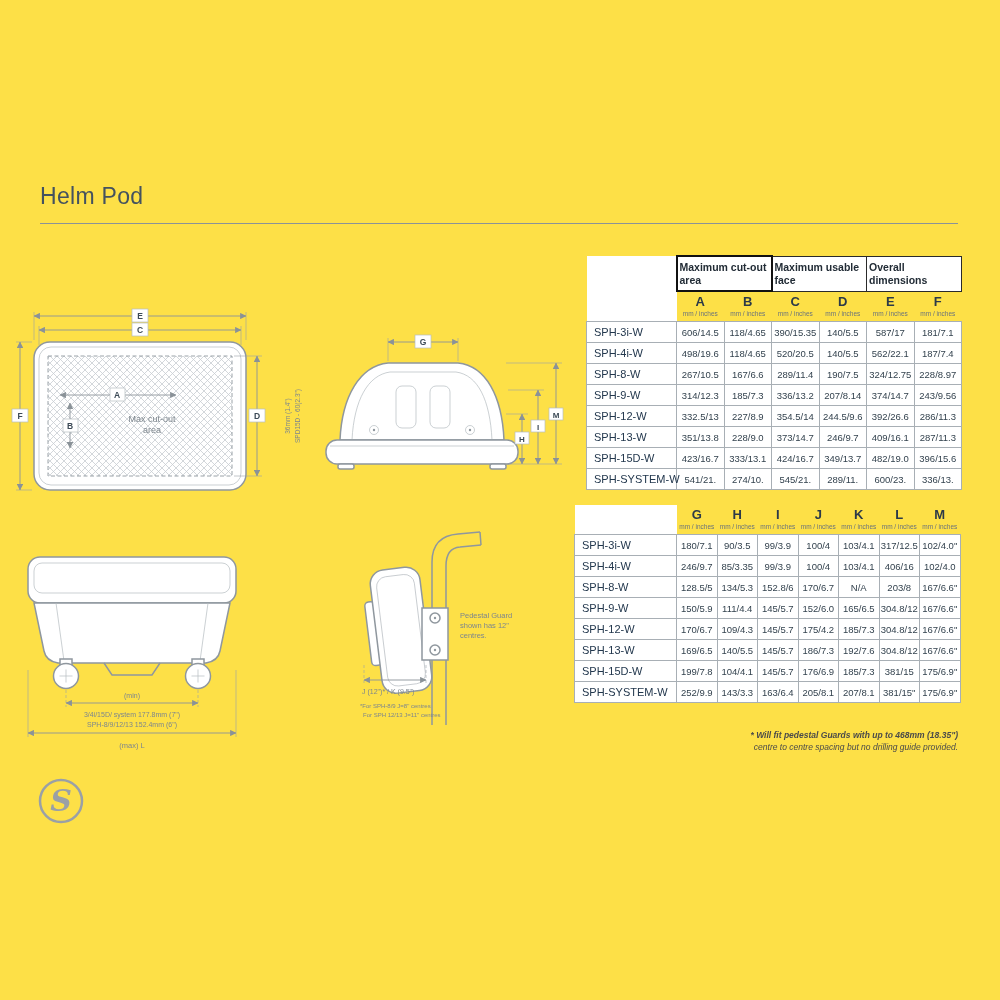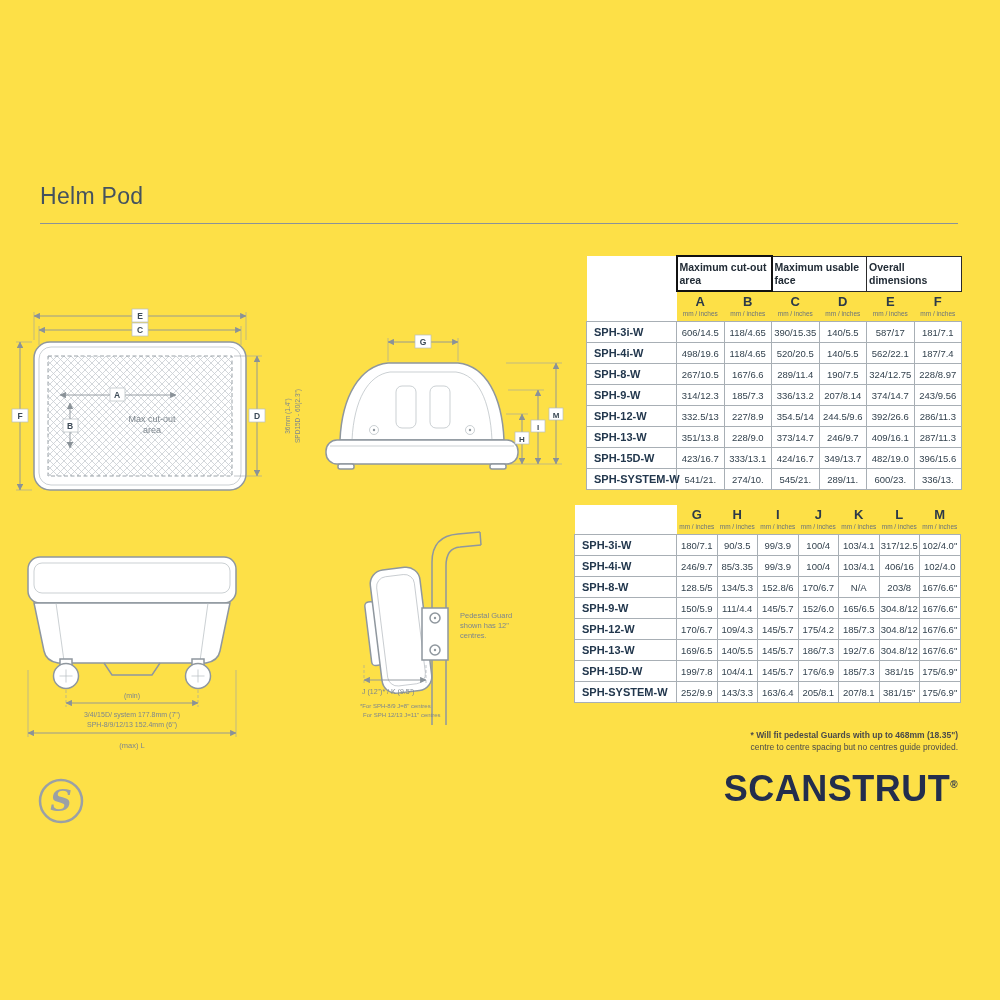--- a/index.html
+++ b/index.html
@@ -23,26 +23,26 @@
 
   th,td { font-weight:normal; }
   .group-row th.group { border:1.5px solid #2a2a2a; font-size:10.5px; font-weight:bold; color:#222c36;
                         padding:4px 2px; line-height:1.2; text-align:left; background:#fff; }
   .group-row th.g1 { border-width:2.5px; border-color:#111; }
   .group-row th.blank, .col-row th.blank { border:none; background:#fff; }
   .col-row th { border:none; padding:3px 0 4px 0; text-align:center; vertical-align:top; }
   .letter { font-size:13px; font-weight:600; color:#2c3a48; line-height:1.1; }
   .unit { font-size:6.5px; color:#6a737b; margin-top:1px; }
 
-  tbody th.model { border:1px solid #a8afb5; font-size:11px; font-weight:bold; color:#22374d;
+  tbody th.model { border:1px solid #a8afb5; font-size:11px; font-weight:normal; color:#22374d;
                    text-align:left; padding:3px 2px 3px 7px; height:21px; background:#fff; white-space:nowrap; }
   tbody td { border:1px solid #a8afb5; font-size:9.5px; color:#33424e; text-align:center;
              padding:3px 1px; height:21px; background:#fff; white-space:nowrap; }
 
-  .footnote { position:absolute; right:42px; top:729px; text-align:right; line-height:1.45; color:#4a4a4a; }
+  .footnote { position:absolute; right:42px; top:729px; text-align:right; line-height:1.45; color:#4a4a4a;font-style:italic; }
   .footnote .fl1 { font-size:8.5px; font-weight:600; }
   .footnote .fl2 { font-size:8.5px; font-weight:400; }
 
   .brand { position:absolute; right:42px; top:768px; font-size:36px; font-weight:bold; color:#232e4d;
            letter-spacing:0.5px; white-space:nowrap; }
   .brand sup { font-size:10px; font-weight:bold; vertical-align:super; }
 
   
   .ln { stroke:#8f979e; stroke-width:1.5; fill:#ffffff; }
   .lnn { stroke:#8f979e; stroke-width:1.5; fill:none; }
@@ -458,25 +458,22 @@
           <td>205/8.1</td>
           <td>207/8.1</td>
           <td>381/15"</td>
           <td>175/6.9"</td>
         </tr>
       </tbody>
   </table>
 
   <div class="footnote">
     <div class="fl1">* Will fit pedestal Guards with up to 468mm (18.35")</div>
-    <div class="fl2">centre to centre spacing but no centres guide provided.</div>
+    <div class="fl2">centre to centre spacing but no drilling guide provided.</div>
   </div>
 
   <svg class="slogo" width="50" height="50" viewBox="0 0 50 50">
     <circle cx="25" cy="25" r="21" fill="none" stroke="#9aa0a6" stroke-width="2.5"></circle>
     <text x="25" y="35" text-anchor="middle" font-size="30" font-weight="bold" font-style="italic" fill="#9aa0a6" font-family="DejaVu Serif, serif">S</text>
   </svg>
 
-  <div class="brand">
-    <span>SCANSTRUT</span><sup>®</sup>
-  </div>
 
 </div>
 
 </body></html>

